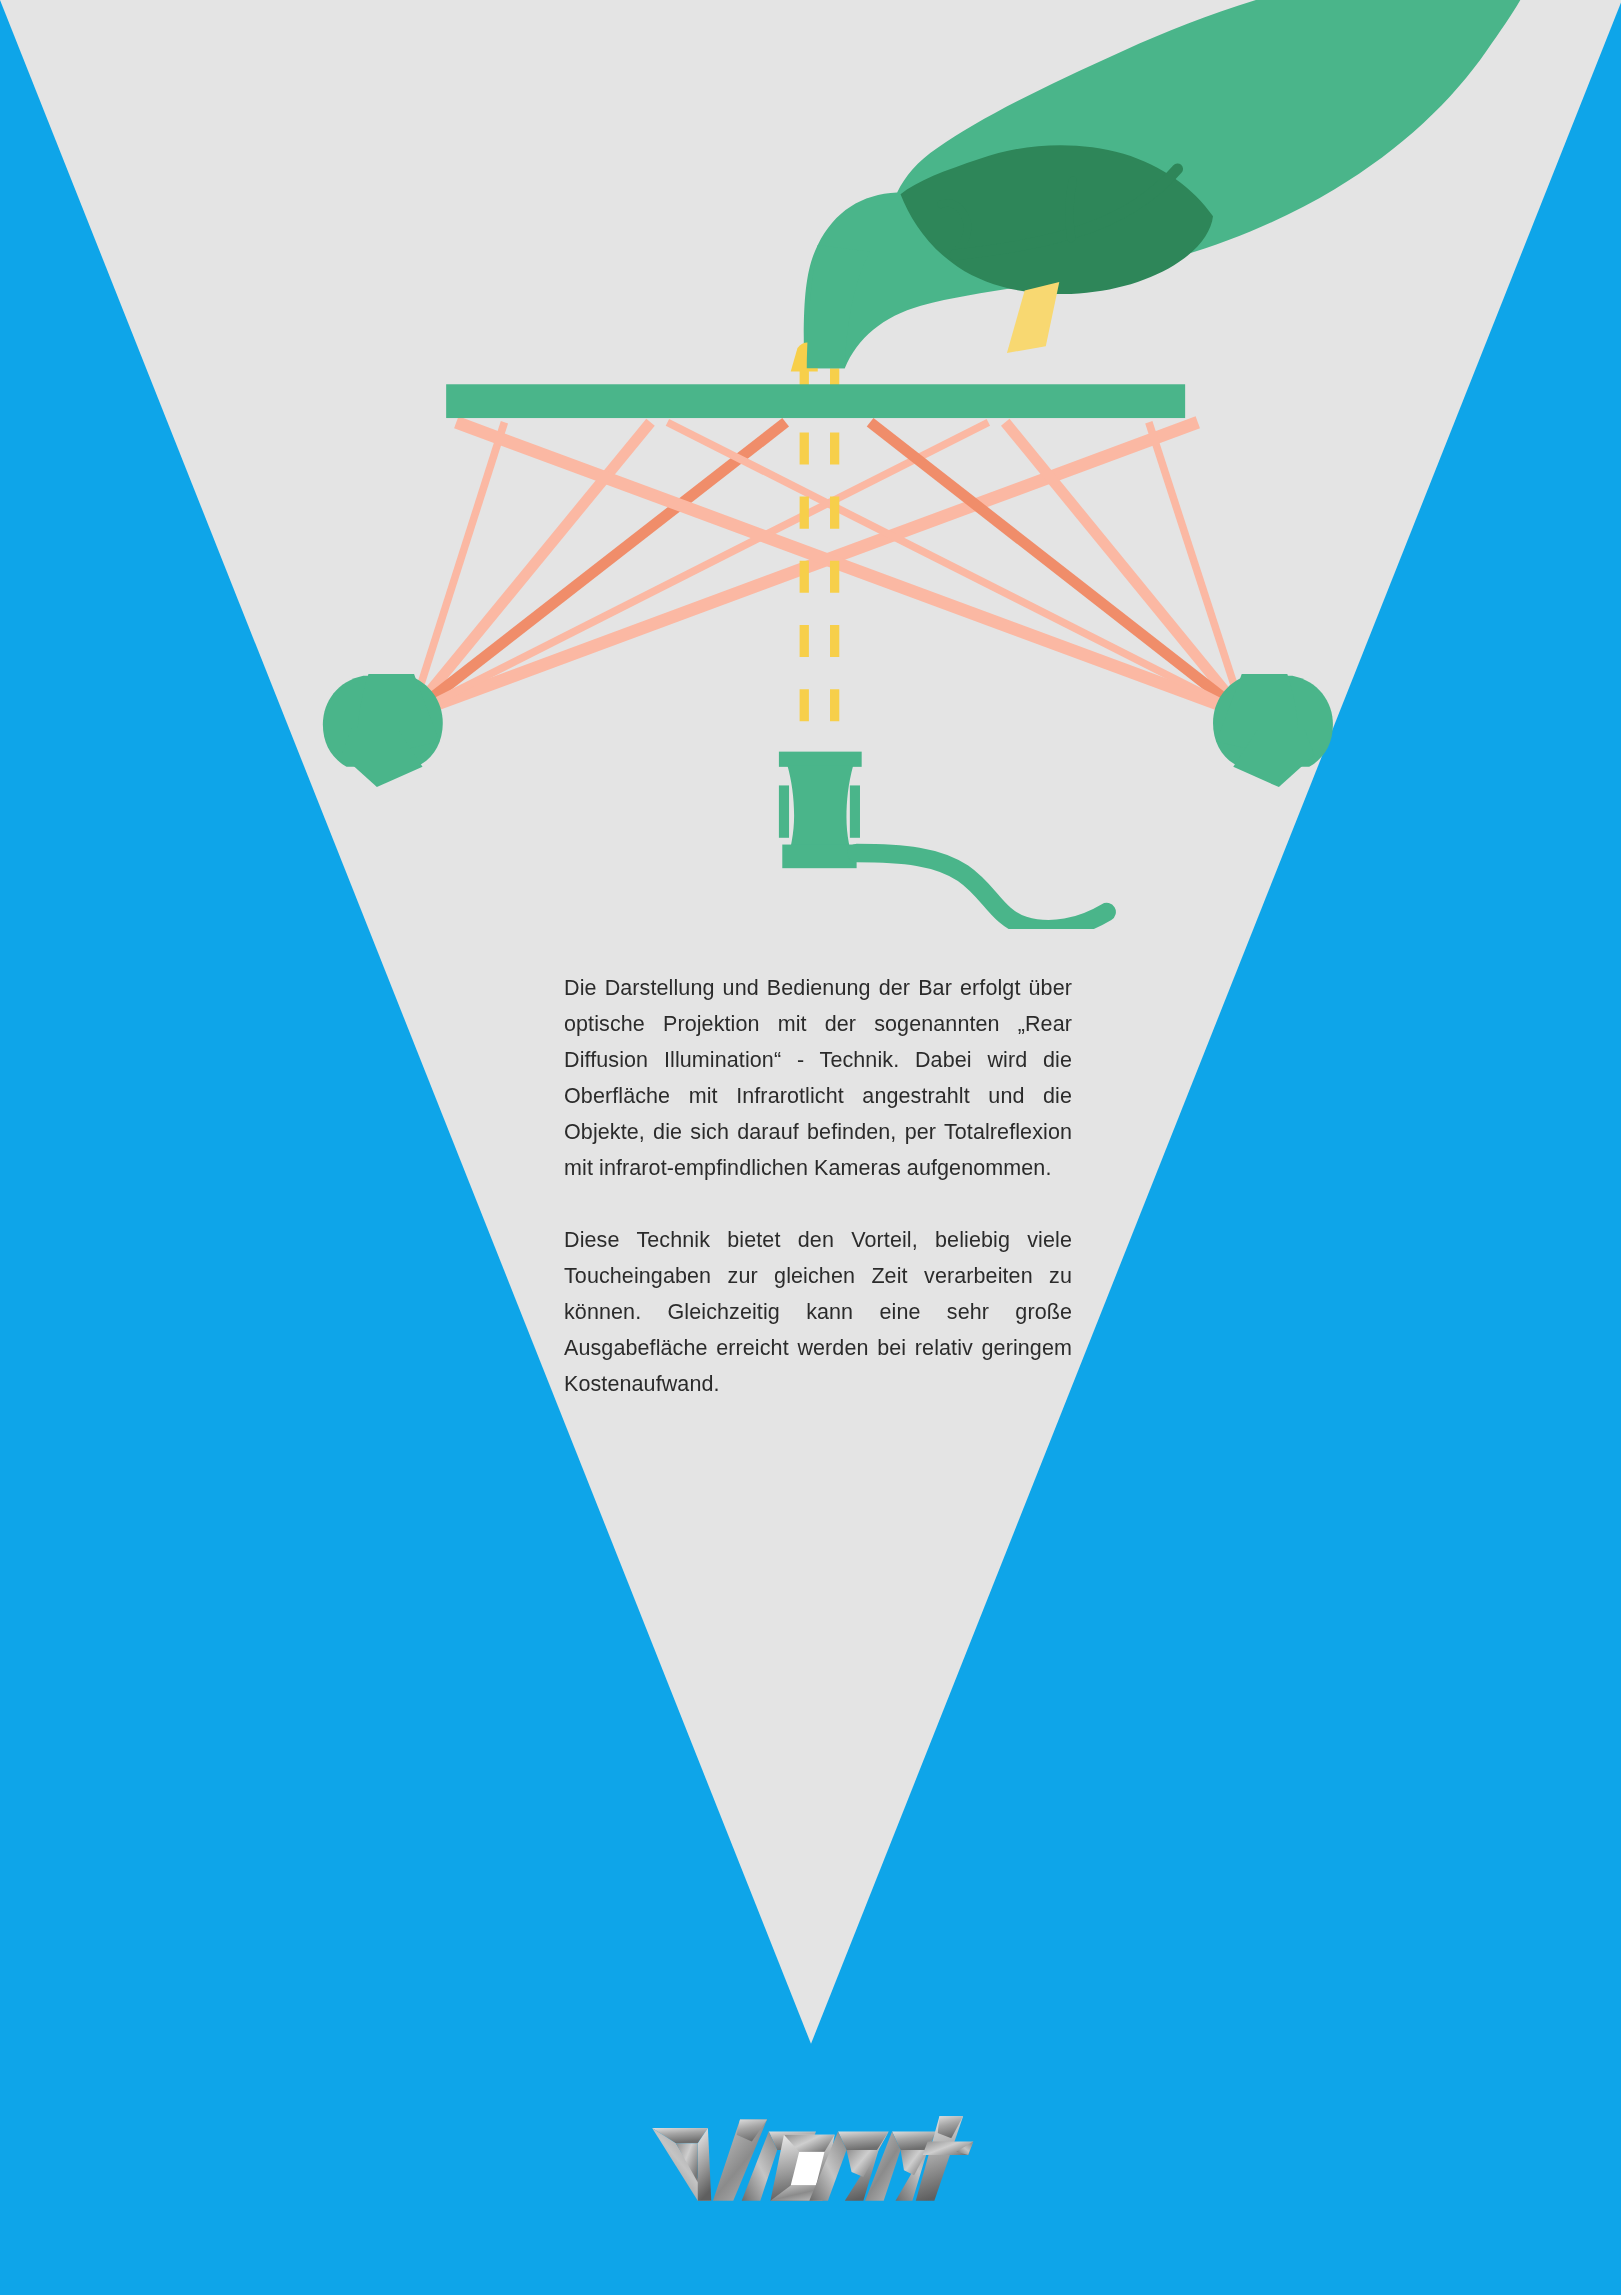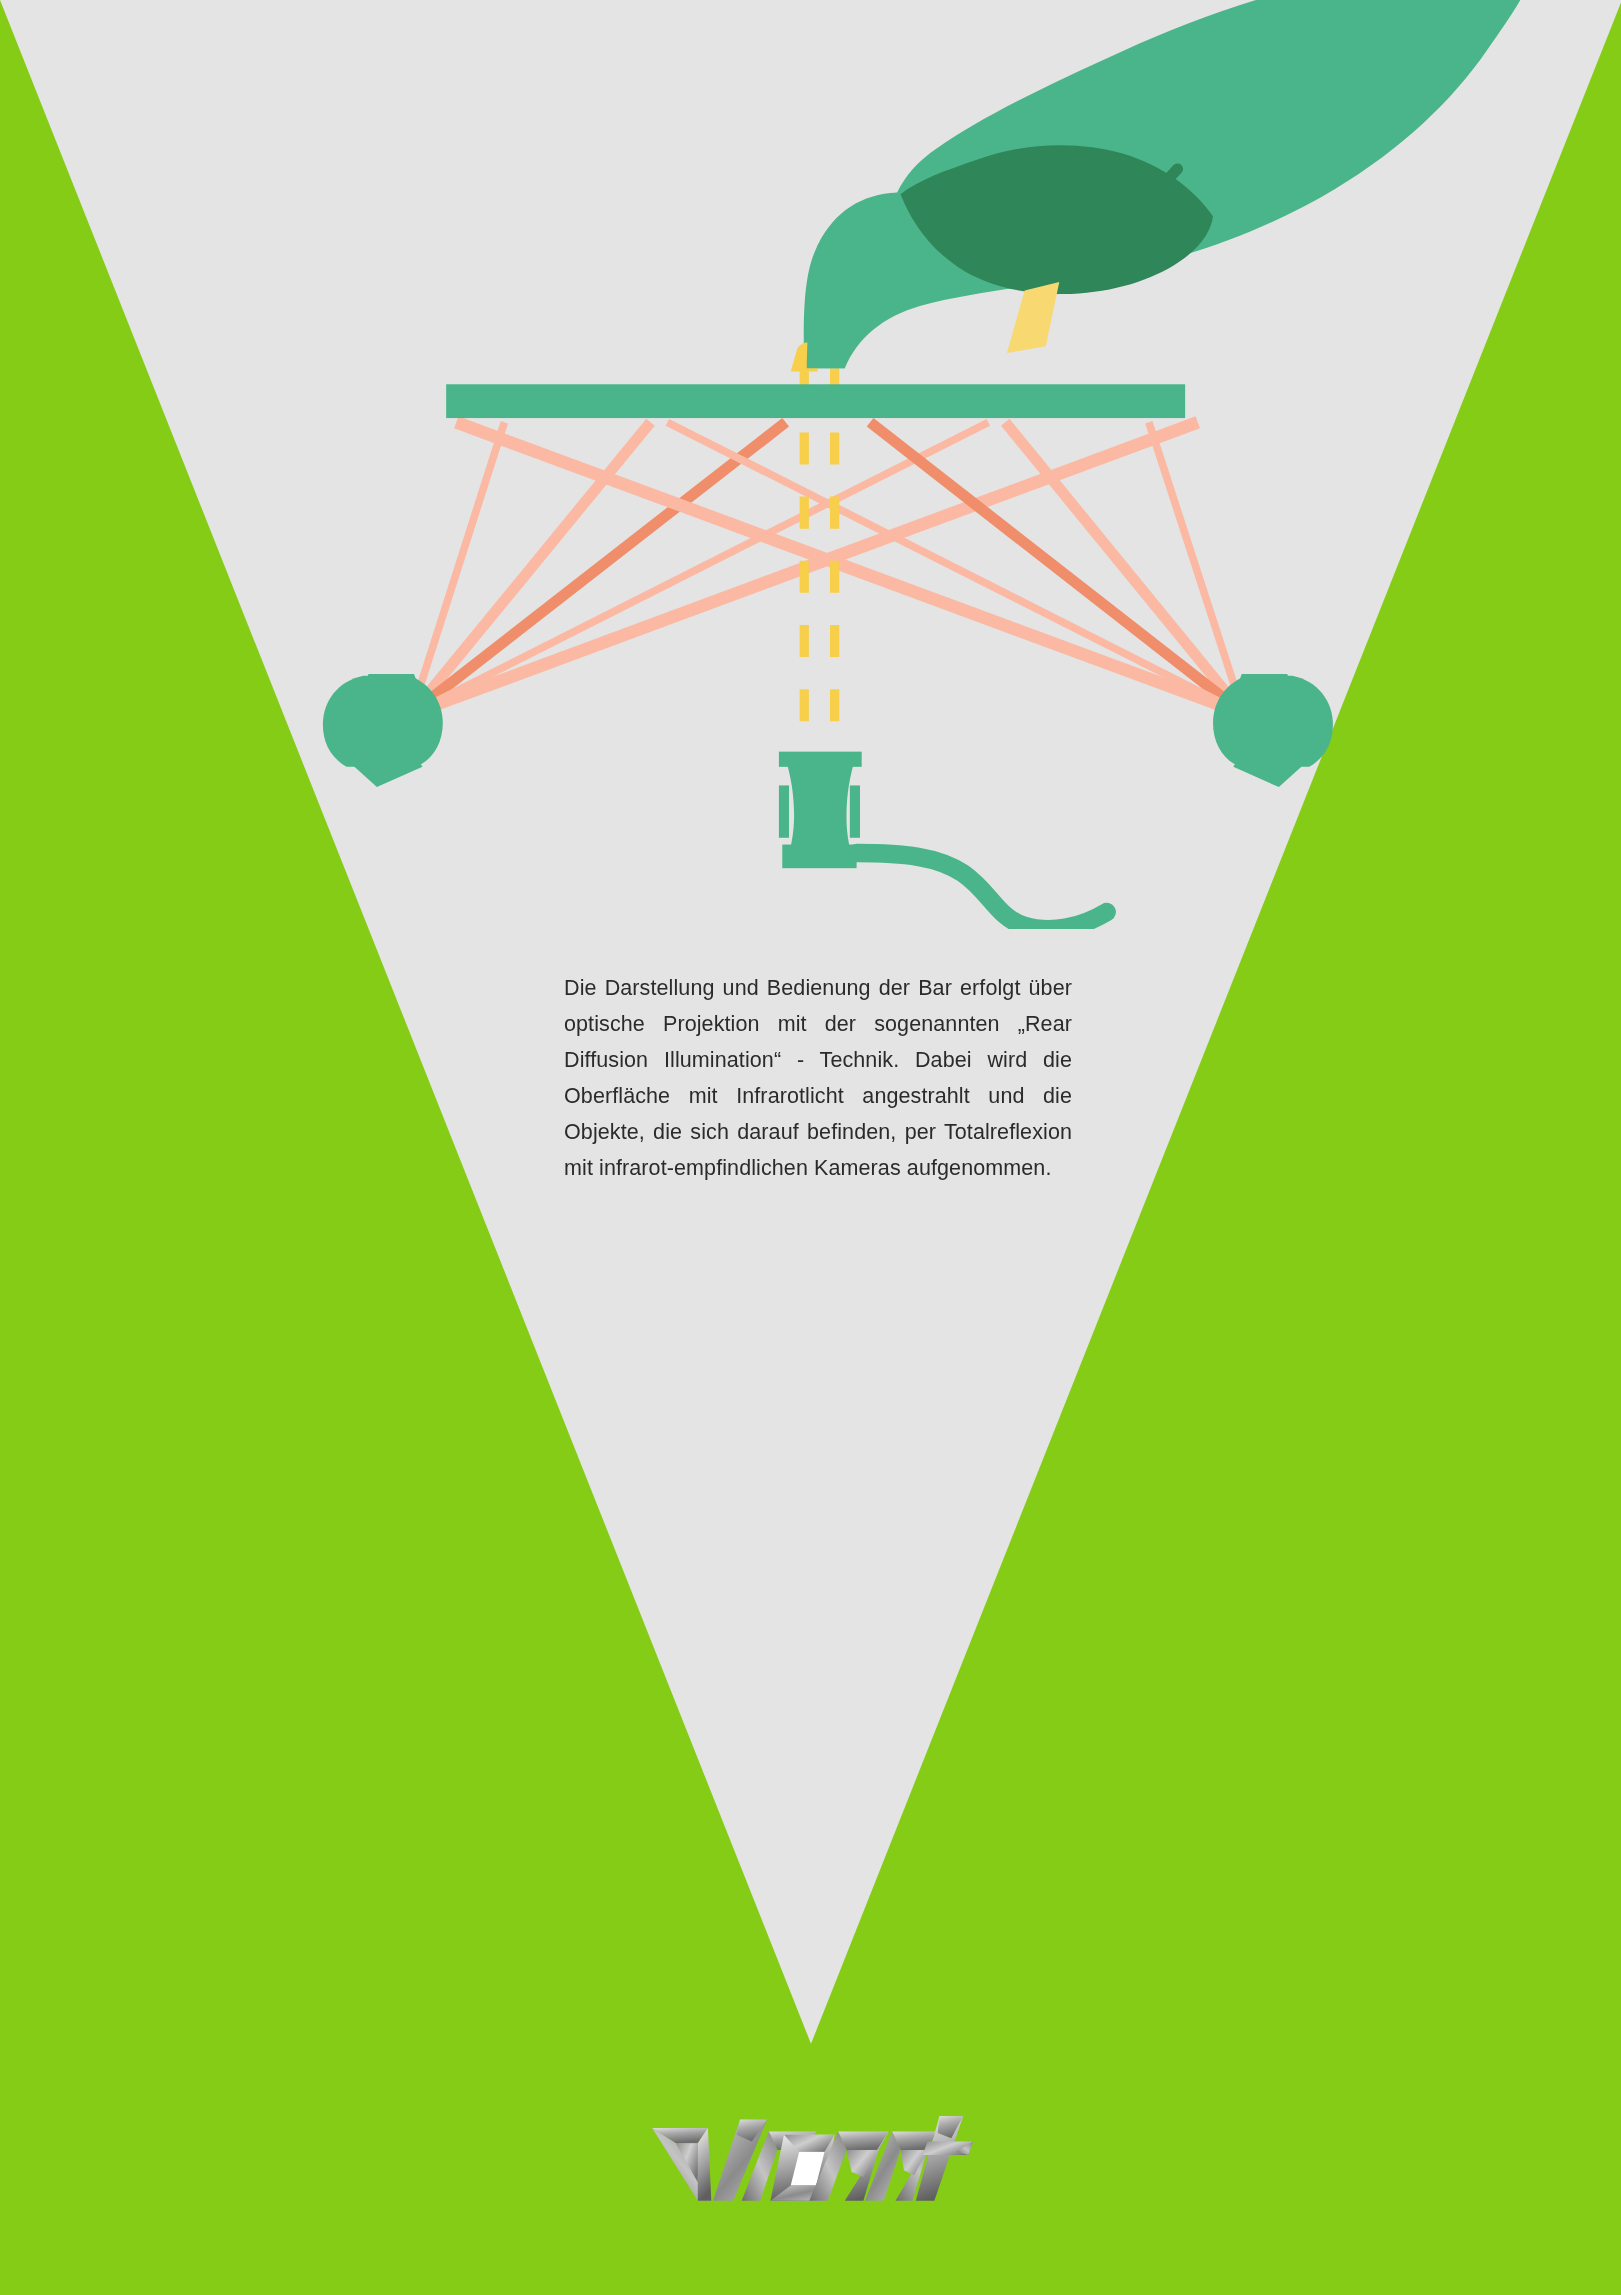--- a/index.html
+++ b/index.html
@@ -5,21 +5,21 @@
   * { margin:0; padding:0; box-sizing:border-box; }
   html, body {
     width:1622px; height:2295px;
     background:#ffffff;
     font-family:"Liberation Sans", sans-serif;
     overflow:hidden;
   }
   #page {
     position:relative;
     width:1622px; height:2295px;
-    background:#84cc16;
+    background:#0ea5e9;
   }
 
   
   #bg-triangle {
     position:absolute;
     left:0; top:0;
     width:1622px; height:2086px;
     z-index:0;
   }
 
@@ -230,20 +230,21 @@
       <path d="M1014,1010
                C1070,1010 1110,1014 1140,1034
                C1172,1056 1180,1086 1212,1096
                C1244,1106 1280,1098 1310,1080" fill="none" stroke="#4ab58a" stroke-width="22" stroke-linecap="round"></path>
     </g>
 
   </svg>
 
   <div id="copy">
     <p class="para-1">Die Darstellung und Bedienung der Bar erfolgt über optische Projektion mit der sogenannten „Rear Diffusion Illumination“ - Technik. Dabei wird die Oberfläche mit Infrarotlicht angestrahlt und die Objekte, die sich darauf befinden, per Totalreflexion mit infrarot-empfindlichen Kameras aufgenommen.</p>
+    <p class="para-2">Diese Technik bietet den Vorteil, beliebig viele Toucheingaben zur gleichen Zeit verarbeiten zu können. Gleichzeitig kann eine sehr große Ausgabefläche erreicht werden bei relativ geringem Kostenaufwand.</p>
   </div>
 
   <div id="logo-wrap">
     <span class="sr">Vront</span>
     <svg id="logo-svg" width="338" height="110" viewBox="0 0 400 130">
       <defs>
         <linearGradient id="mA" x1="0" y1="0" x2="0.3" y2="1">
           <stop offset="0" stop-color="#dedede"></stop>
           <stop offset="0.45" stop-color="#a5a5a5"></stop>
           <stop offset="1" stop-color="#6e6e6e"></stop>

